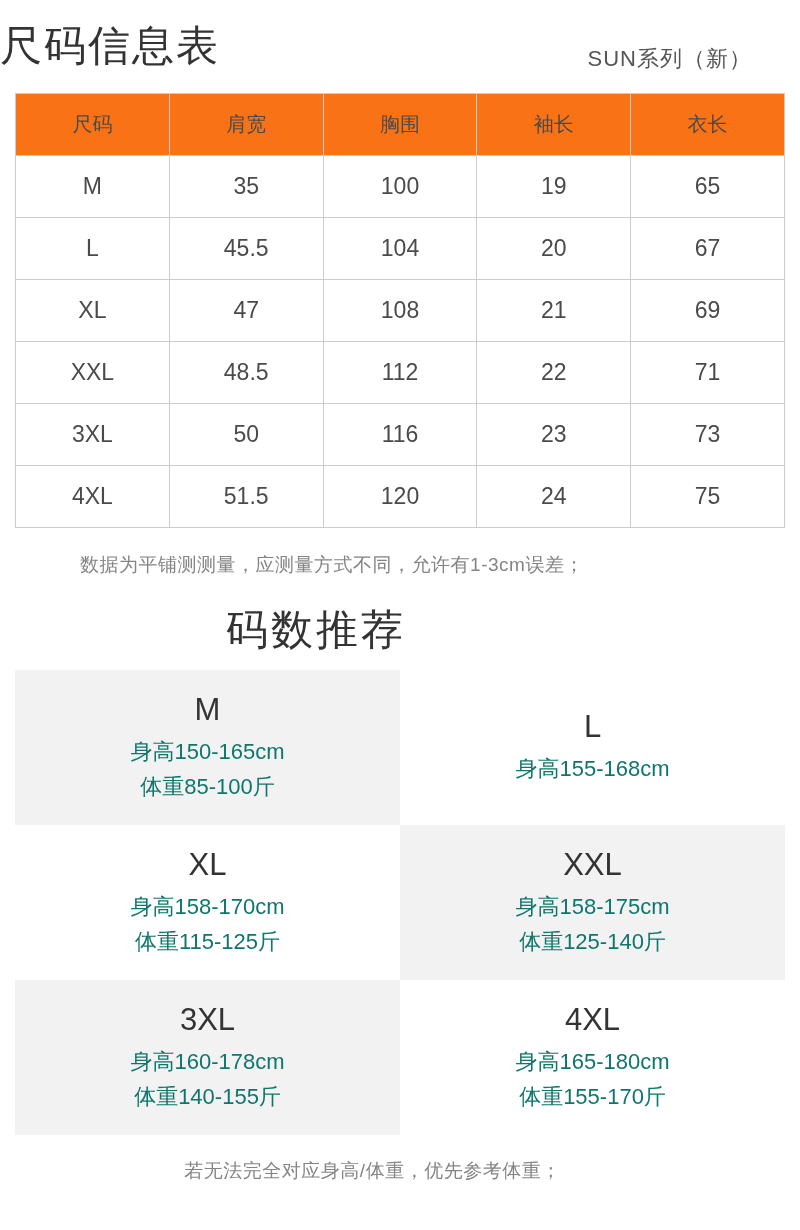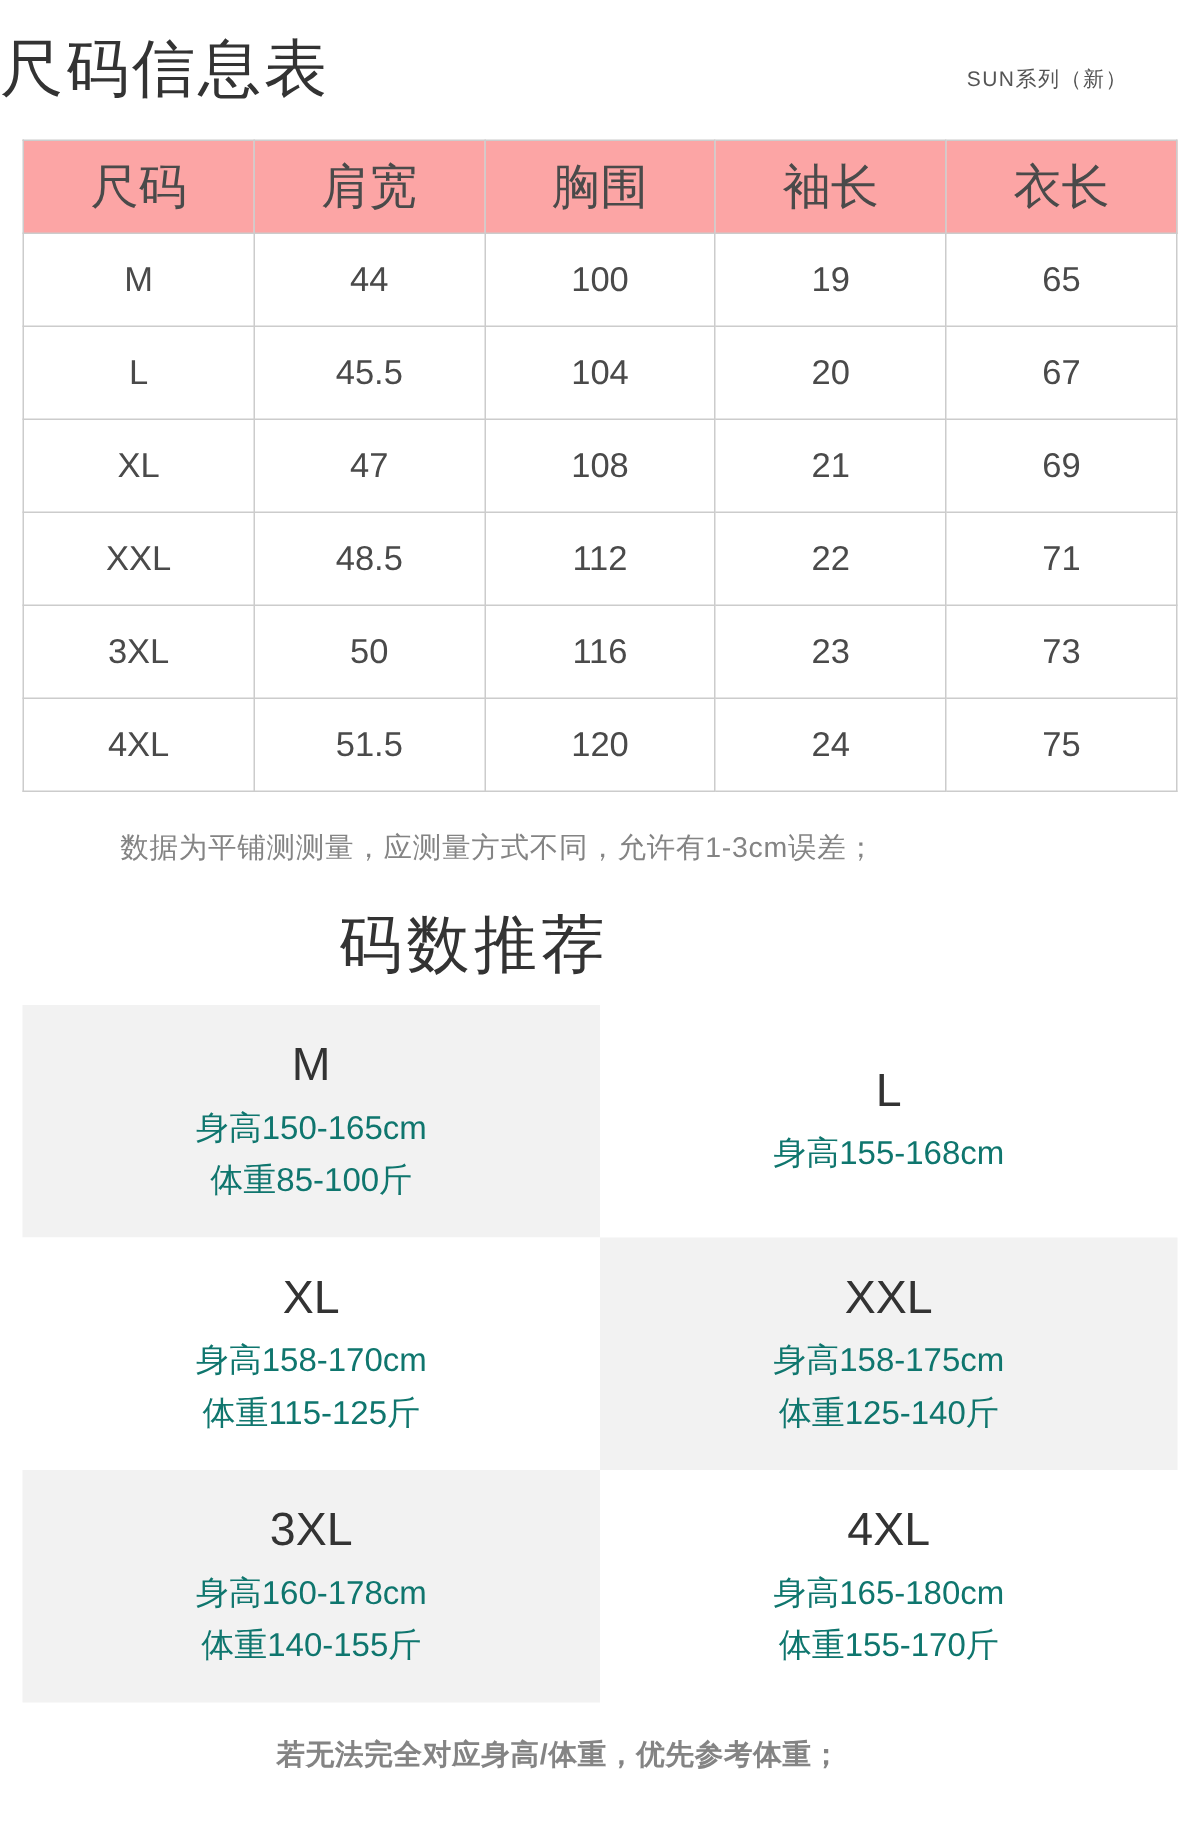--- a/index.html
+++ b/index.html
@@ -14,39 +14,39 @@
 
   
   .page-title {
     position: absolute; top: 18px; left: 0; width: 800px;
     margin: 0; text-align: left;
     font-size: 42px; font-weight: 300; color: #333333;
     letter-spacing: 2px;
   }
   .page-subtitle {
     position: absolute; top: 44px; right: 48px;
-    font-size: 14px; font-weight: 300; color: #555555;
+    font-size: 22px; font-weight: 300; color: #555555;
     letter-spacing: 1px;
   }
 
   
   .size-table {
     position: absolute; top: 93px; left: 15px;
     width: 770px; border-collapse: collapse; table-layout: fixed;
   }
   .size-table th, .size-table td {
     border: 1px solid #cccccc;
     height: 61px;
     text-align: center; vertical-align: middle;
     font-weight: 300;
     padding: 0;
   }
   .size-table th {
-    background: #fca5a5;
-    font-size: 32px; color: #4a4a4a;
+    background: #f97316;
+    font-size: 20px; color: #4a4a4a;
   }
   .size-table td { font-size: 23px; color: #4a4a4a; background: #ffffff; }
 
   
   .measure-note {
     position: absolute; top: 552px; left: 0; width: 664px;
     text-align: center;
     font-size: 19px; font-weight: 300; color: #848484;
     letter-spacing: 0.5px;
   }
@@ -81,21 +81,21 @@
   .card-line {
     font-size: 22px; font-weight: 300; color: #0f766e;
     line-height: 35px;
   }
   .card-size { margin-bottom: 6px; }
 
   
   .footnotes {
     position: absolute; top: 1154px; left: 0; width: 745px;
     text-align: center;
-    font-size: 19px; font-weight: 700; color: #848484;
+    font-size: 19px; font-weight: 400; color: #848484;
     line-height: 34px;
     letter-spacing: 0.5px;
   }
 </style>
 </head>
 <body>
 
 <div class="page">
 
   <h1 class="page-title">尺码信息表</h1>
@@ -107,21 +107,21 @@
         <th>尺码</th>
         <th>肩宽</th>
         <th>胸围</th>
         <th>袖长</th>
         <th>衣长</th>
       </tr>
     </thead>
     <tbody>
       <tr>
         <td>M</td>
-        <td>44</td>
+        <td>35</td>
         <td>100</td>
         <td>19</td>
         <td>65</td>
       </tr>
       <tr>
         <td>L</td>
         <td>45.5</td>
         <td>104</td>
         <td>20</td>
         <td>67</td>

